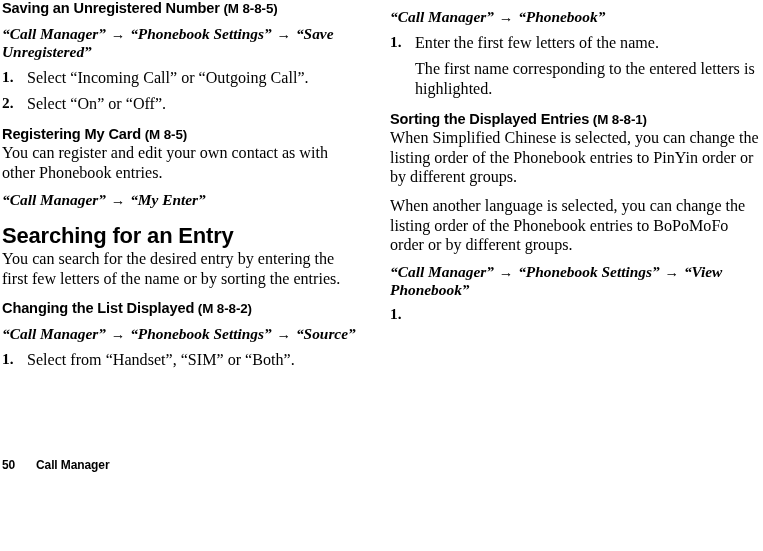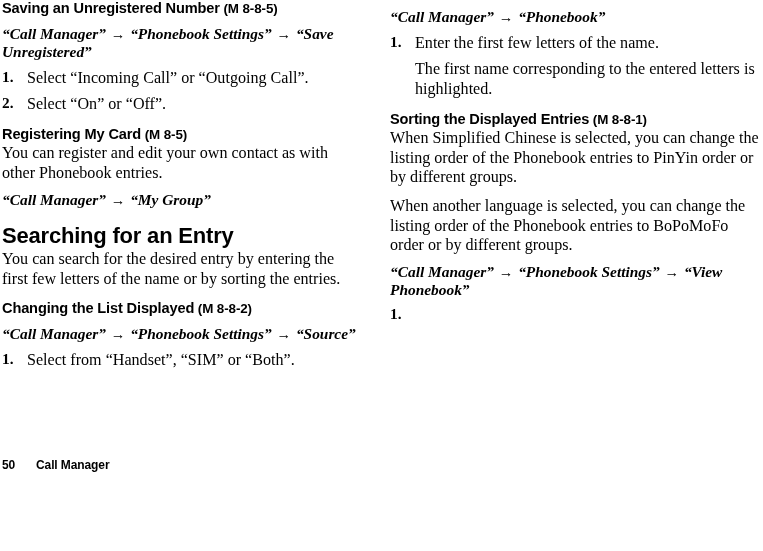--- a/index.html
+++ b/index.html
@@ -164,21 +164,21 @@
 
       <ol class="steps">
         <li class="step"><span class="num">1.</span><span>Select “Incoming Call” or “Outgoing Call”.</span></li>
         <li class="step"><span class="num">2.</span><span>Select “On” or “Off”.</span></li>
       </ol>
 
       <h2 class="sub-title"><span>Registering My Card</span><span class="menucode"> (M 8-5)</span></h2>
 
       <p class="body">You can register and edit your own contact as with other Phonebook entries.</p>
 
-      <p class="path"><span>“Call Manager”</span> <span class="arrow">→</span> <span>“My Group”</span></p>
+      <p class="path"><span>“Call Manager”</span> <span class="arrow">→</span> <span>“My Enter”</span></p>
 
       <h1 class="sec-title">Searching for an Entry</h1>
 
       <p class="body">You can search for the desired entry by entering the first few letters of the name or by sorting the entries.</p>
 
       <h2 class="sub-title"><span>Changing the List Displayed</span><span class="menucode"> (M 8-8-2)</span></h2>
 
       <p class="path"><span>“Call Manager”</span> <span class="arrow">→</span> <span>“Phonebook Settings”</span> <span class="arrow">→</span> <span>“Source”</span></p>
 
       <ol class="steps">

